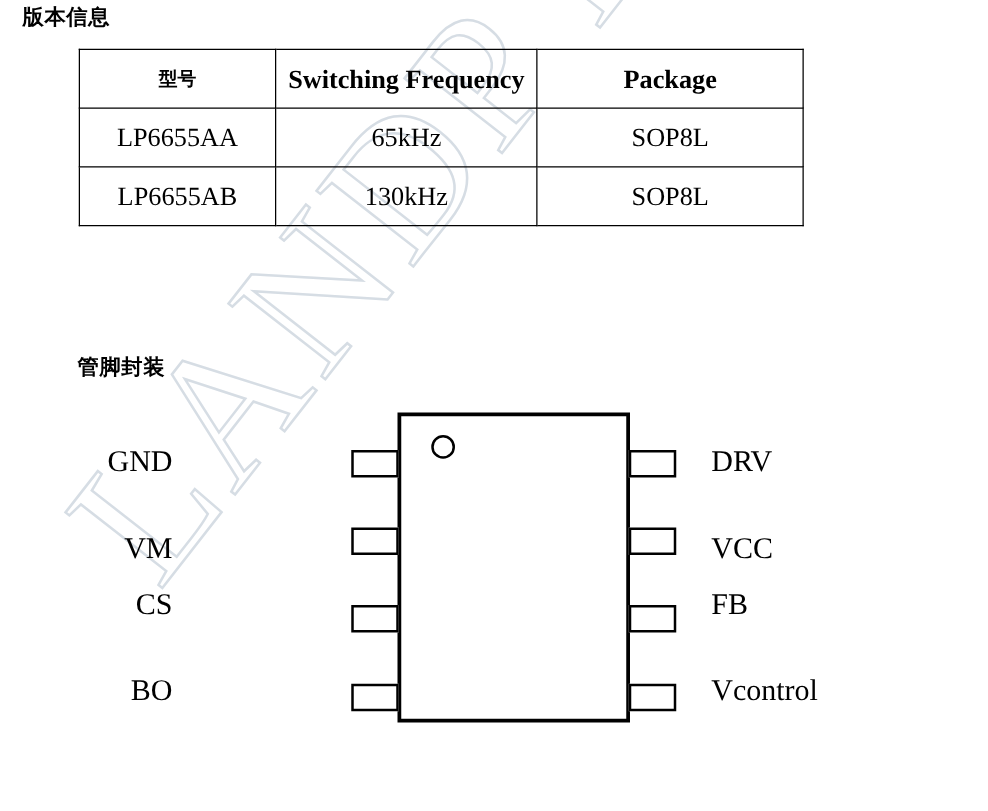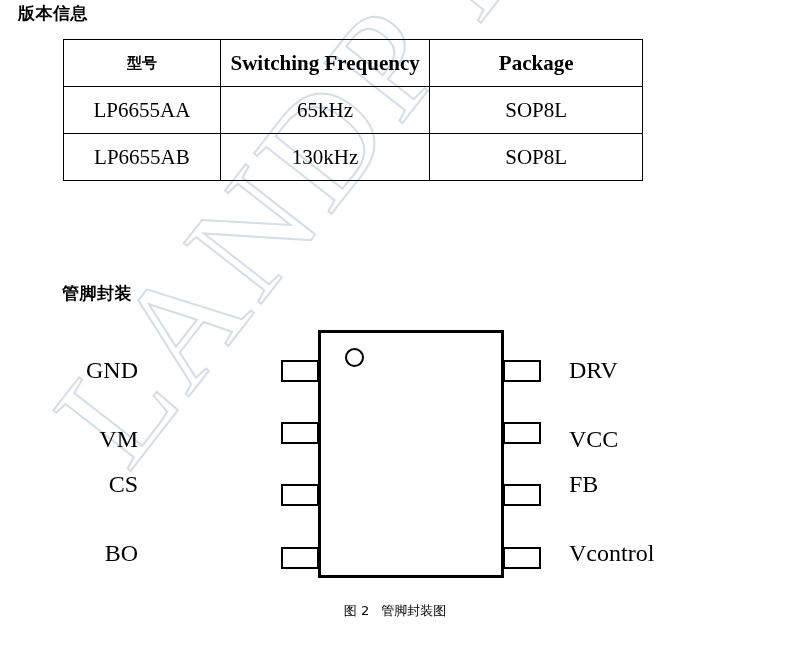--- a/index.html
+++ b/index.html
@@ -238,19 +238,16 @@
     <div class="pin-label left lbl-row-1">GND</div>
     <div class="pin-label left lbl-row-2">VM</div>
     <div class="pin-label left lbl-row-3">CS</div>
     <div class="pin-label left lbl-row-4">BO</div>
 
     <div class="pin-label right lbl-row-1">DRV</div>
     <div class="pin-label right lbl-row-2">VCC</div>
     <div class="pin-label right lbl-row-3">FB</div>
     <div class="pin-label right lbl-row-4">Vcontrol</div>
 
-    <div class="figure-caption">
-      <span>图 2</span><span class="gap"></span><span>管脚封装图</span>
-    </div>
 
   </div>
 
 </div>
 
 </body></html>

